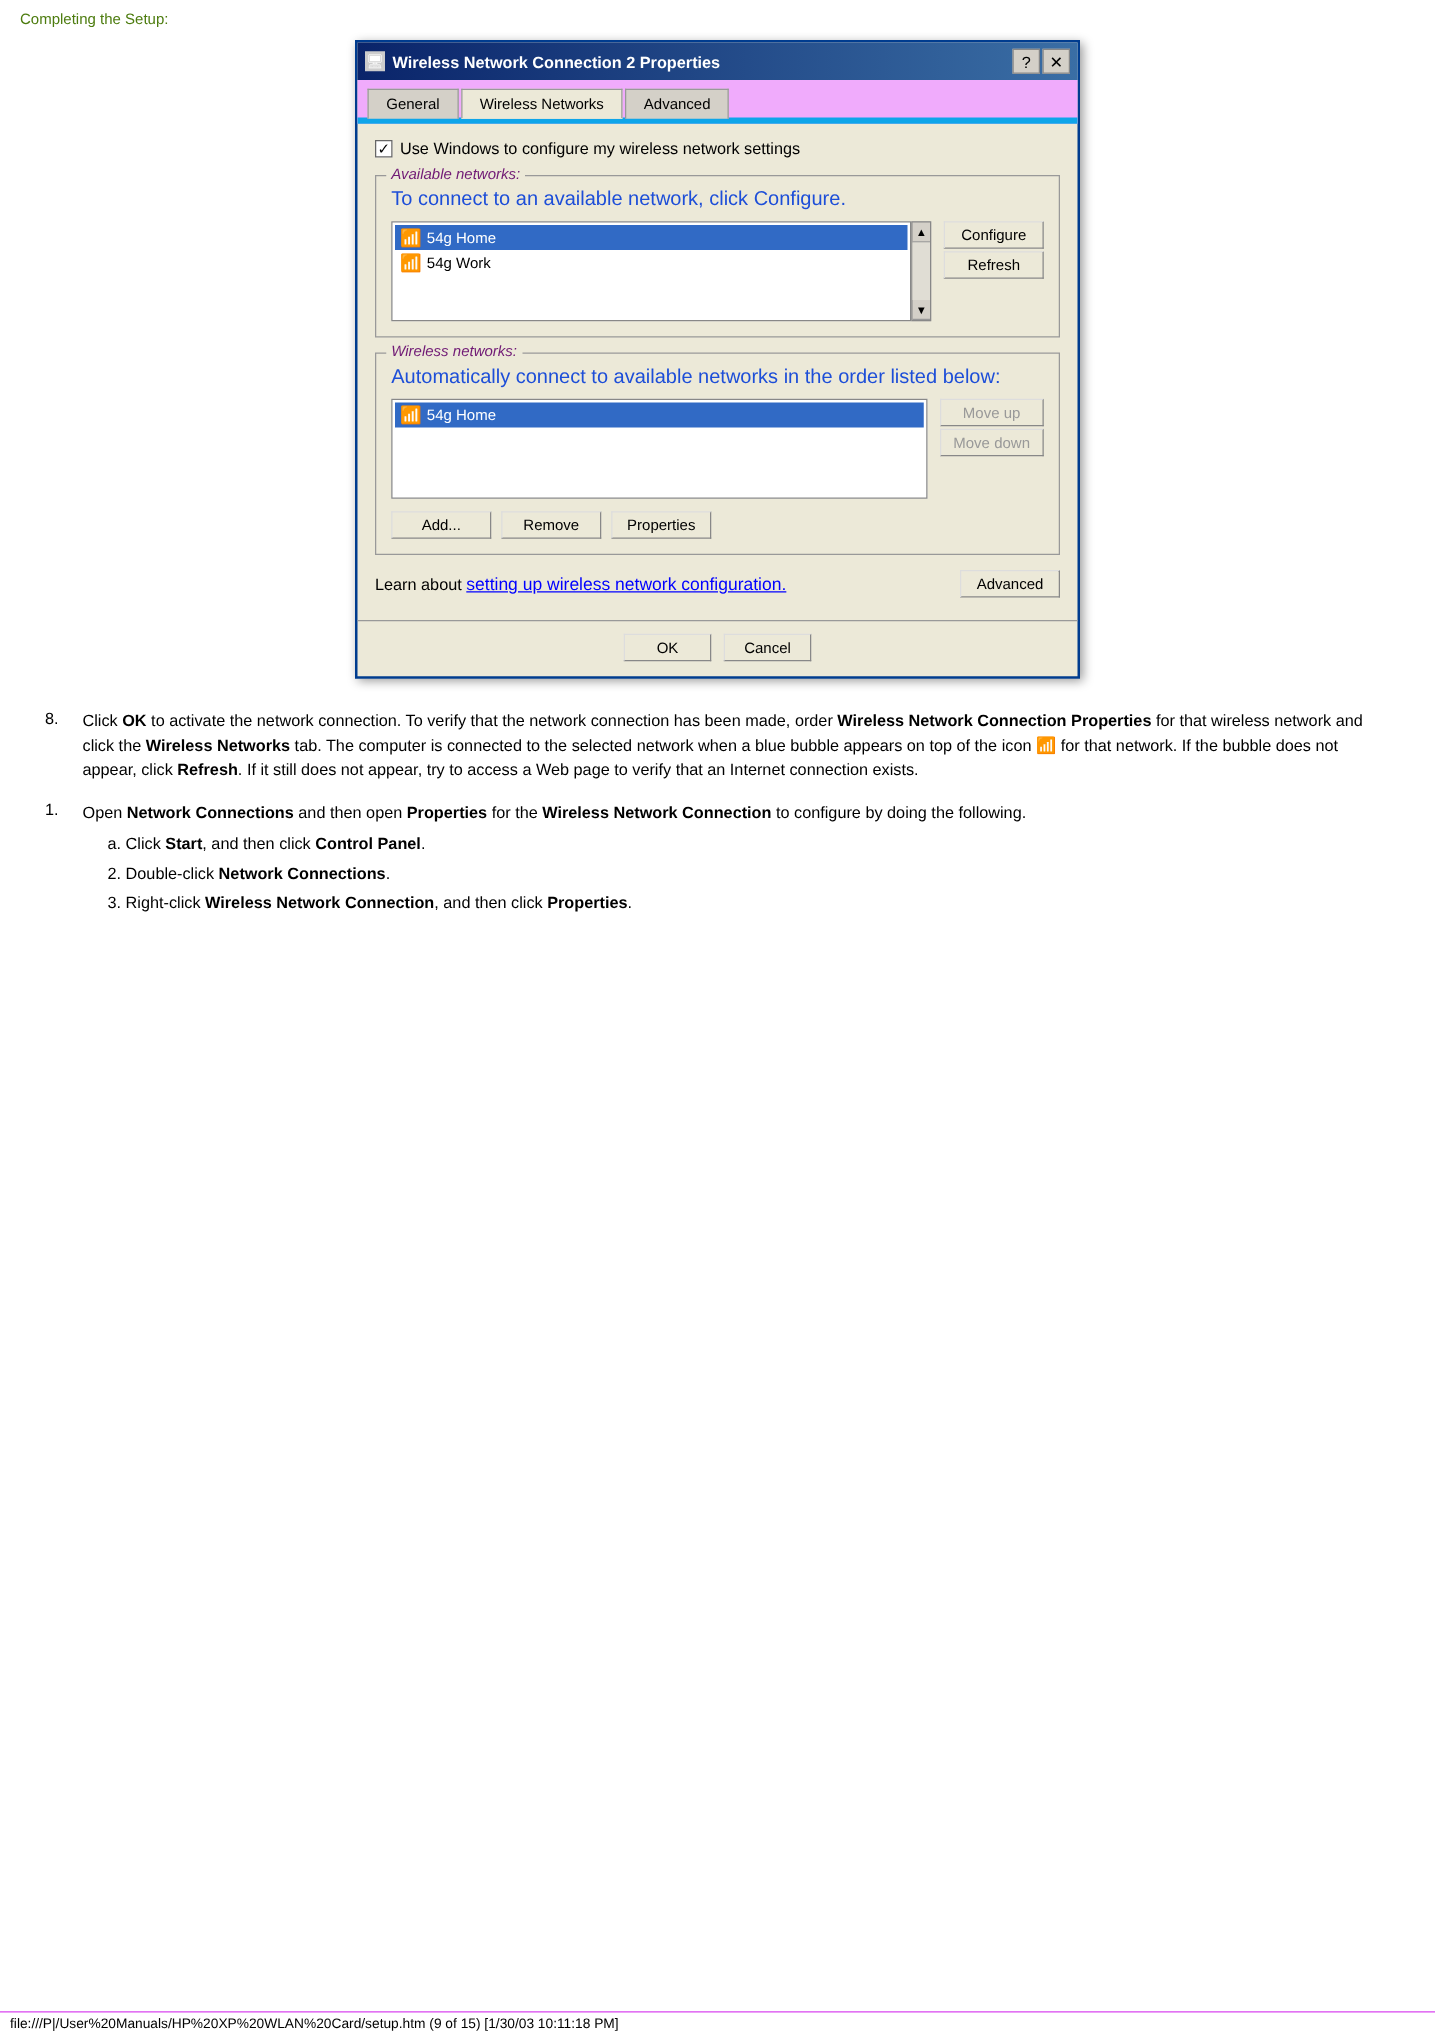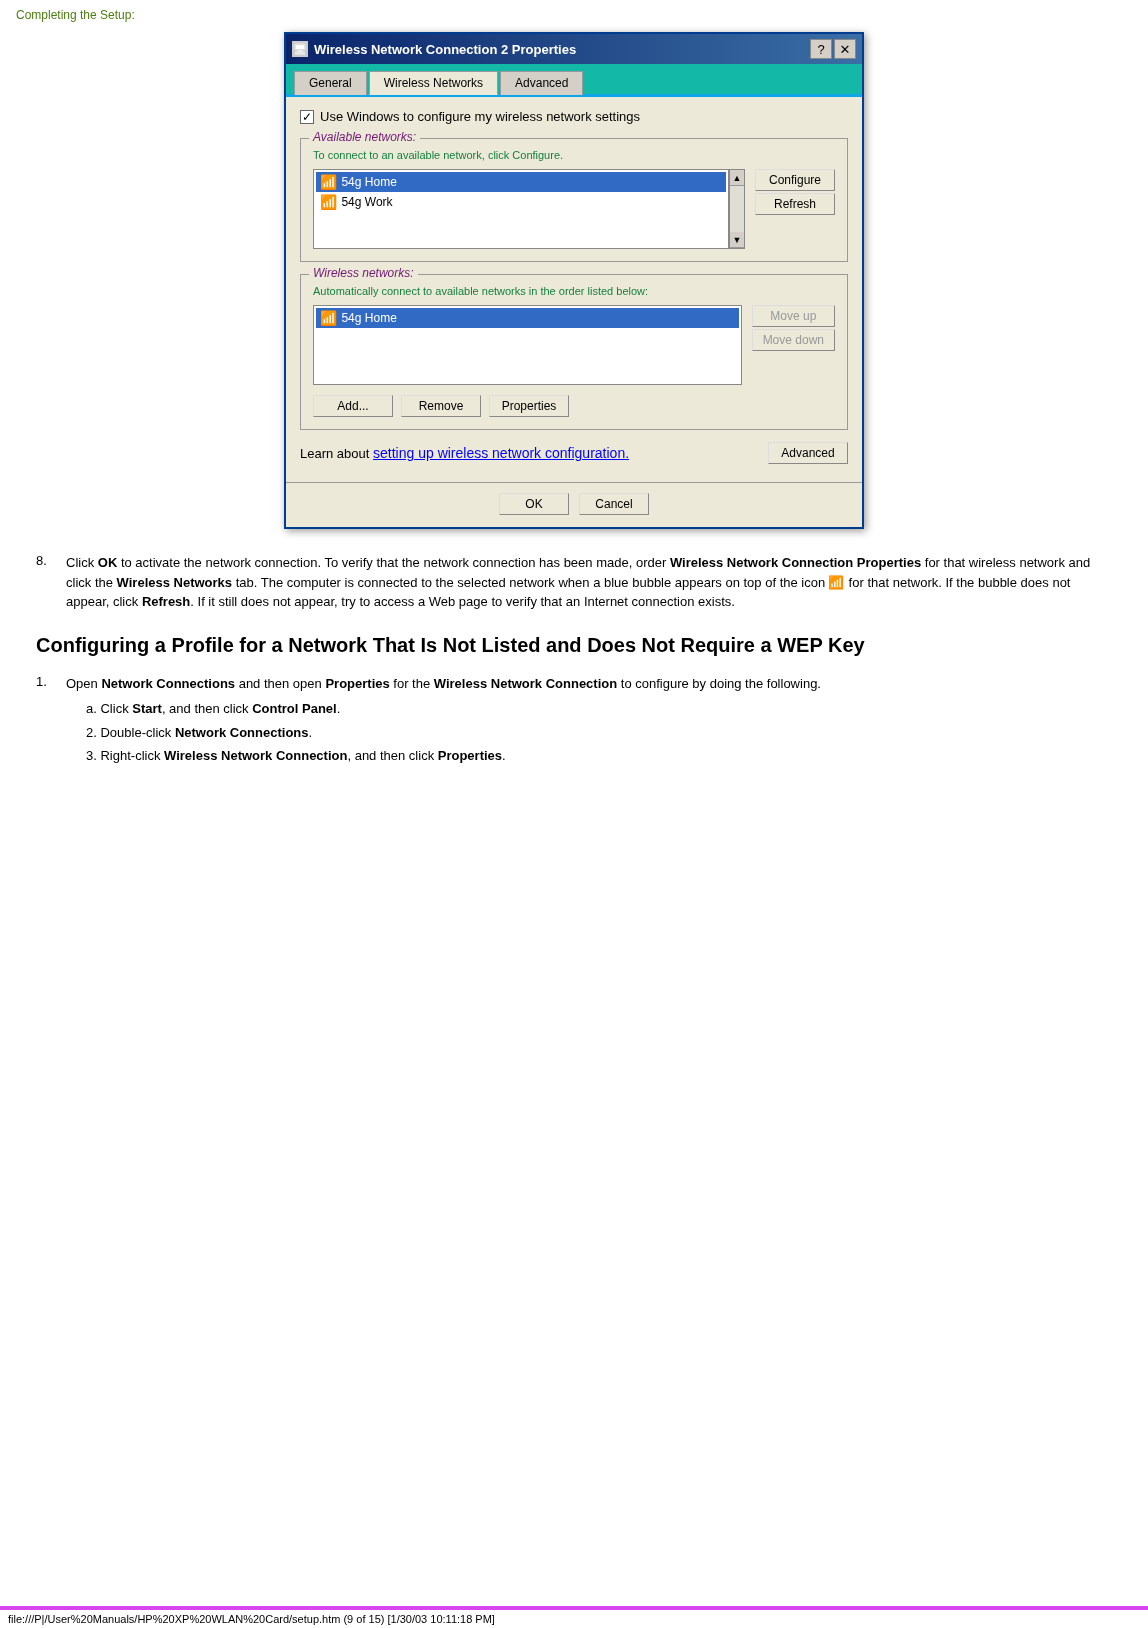--- a/index.html
+++ b/index.html
@@ -72,23 +72,23 @@
       justify-content: center;
       font-size: 13px;
       cursor: pointer;
       color: #000;
     }
     .title-btn.close { background: #d4d0c8; }
 
     
     .tab-bar {
       display: flex;
-      background: #14b8a6;
+      background: #f0abfc;
       padding: 6px 8px 0 8px;
-      border-bottom: 3px solid #0ea5e9;
+      border-bottom: 5px solid #0ea5e9;
       gap: 2px;
     }
     .tab {
       padding: 4px 14px;
       background: #d4d0c8;
       border: 1px solid #999;
       border-bottom: none;
       font-size: 12px;
       cursor: pointer;
       position: relative;
@@ -215,23 +215,23 @@
       cursor: pointer;
       text-align: center;
     }
     .win-btn:disabled, .win-btn.disabled {
       color: #999;
       cursor: default;
     }
 
     
     .desc-text {
-      font-size: 11px;
+      font-size: 16px;
       margin-bottom: 8px;
-      color: #15803d;
+      color: #1d4ed8;
     }
 
     
     .dialog-bottom-row {
       display: flex;
       justify-content: space-between;
       align-items: flex-end;
       margin-top: 8px;
     }
     .learn-link {
@@ -292,21 +292,21 @@
       margin: 20px 0 16px 0;
       line-height: 1.3;
     }
 
     .footer-bar {
       position: fixed;
       bottom: 0;
       left: 0;
       width: 100%;
       background: #fff;
-      border-top: 4px solid #d946ef;
+      border-top: 1px solid #d946ef;
       font-size: 11px;
       color: #000;
       padding: 3px 8px;
     }
   </style>
 </head>
 <body>
 
 <div class="top-breadcrumb">Completing the Setup:</div>
 
@@ -410,21 +410,20 @@
 <div class="main-content">
   <div class="step-item">
     <span class="step-num">8.</span>
     <div class="step-body">
       <span>Click </span><b>OK</b><span> to activate the network connection. To verify that the network connection has been made, order </span><b>Wireless Network Connection Properties</b><span> for that wireless network and click the </span><b>Wireless Networks</b><span> tab. The computer is connected to the selected network when a blue bubble appears on top of the icon</span>
       <span> 📶 </span>
       <span> for that network. If the bubble does not appear, click </span><b>Refresh</b><span>. If it still does not appear, try to access a Web page to verify that an Internet connection exists.</span>
     </div>
   </div>
 
-  <h2 class="section-heading">Configuring a Profile for a Network That Is Not Listed and Does Not Require a WEP Key</h2>
 
   <div class="step-item">
     <span class="step-num">1.</span>
     <div class="step-body">
       <span>Open </span><b>Network Connections</b><span> and then open </span><b>Properties</b><span> for the </span><b>Wireless Network Connection</b><span> to configure by doing the following.</span>
       <div class="sub-steps">
         <div class="sub-step">
           <span>a.</span>
           <span>Click </span><b>Start</b><span>, and then click </span><b>Control Panel</b><span>.</span>
         </div>

